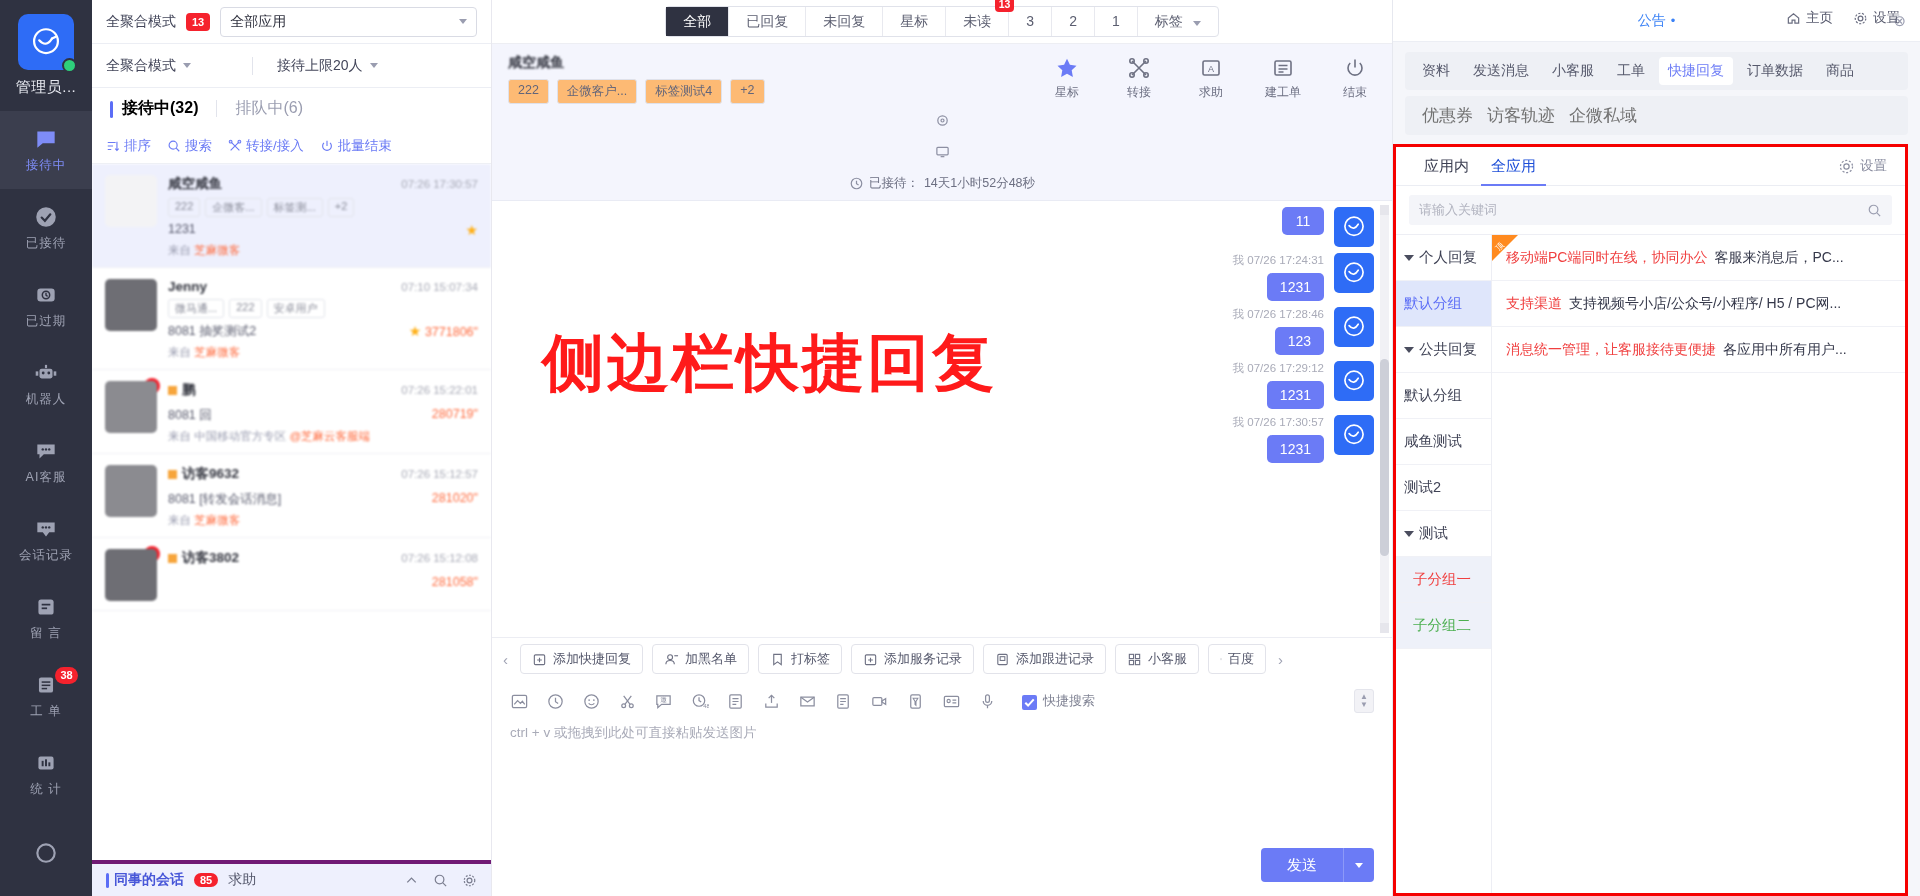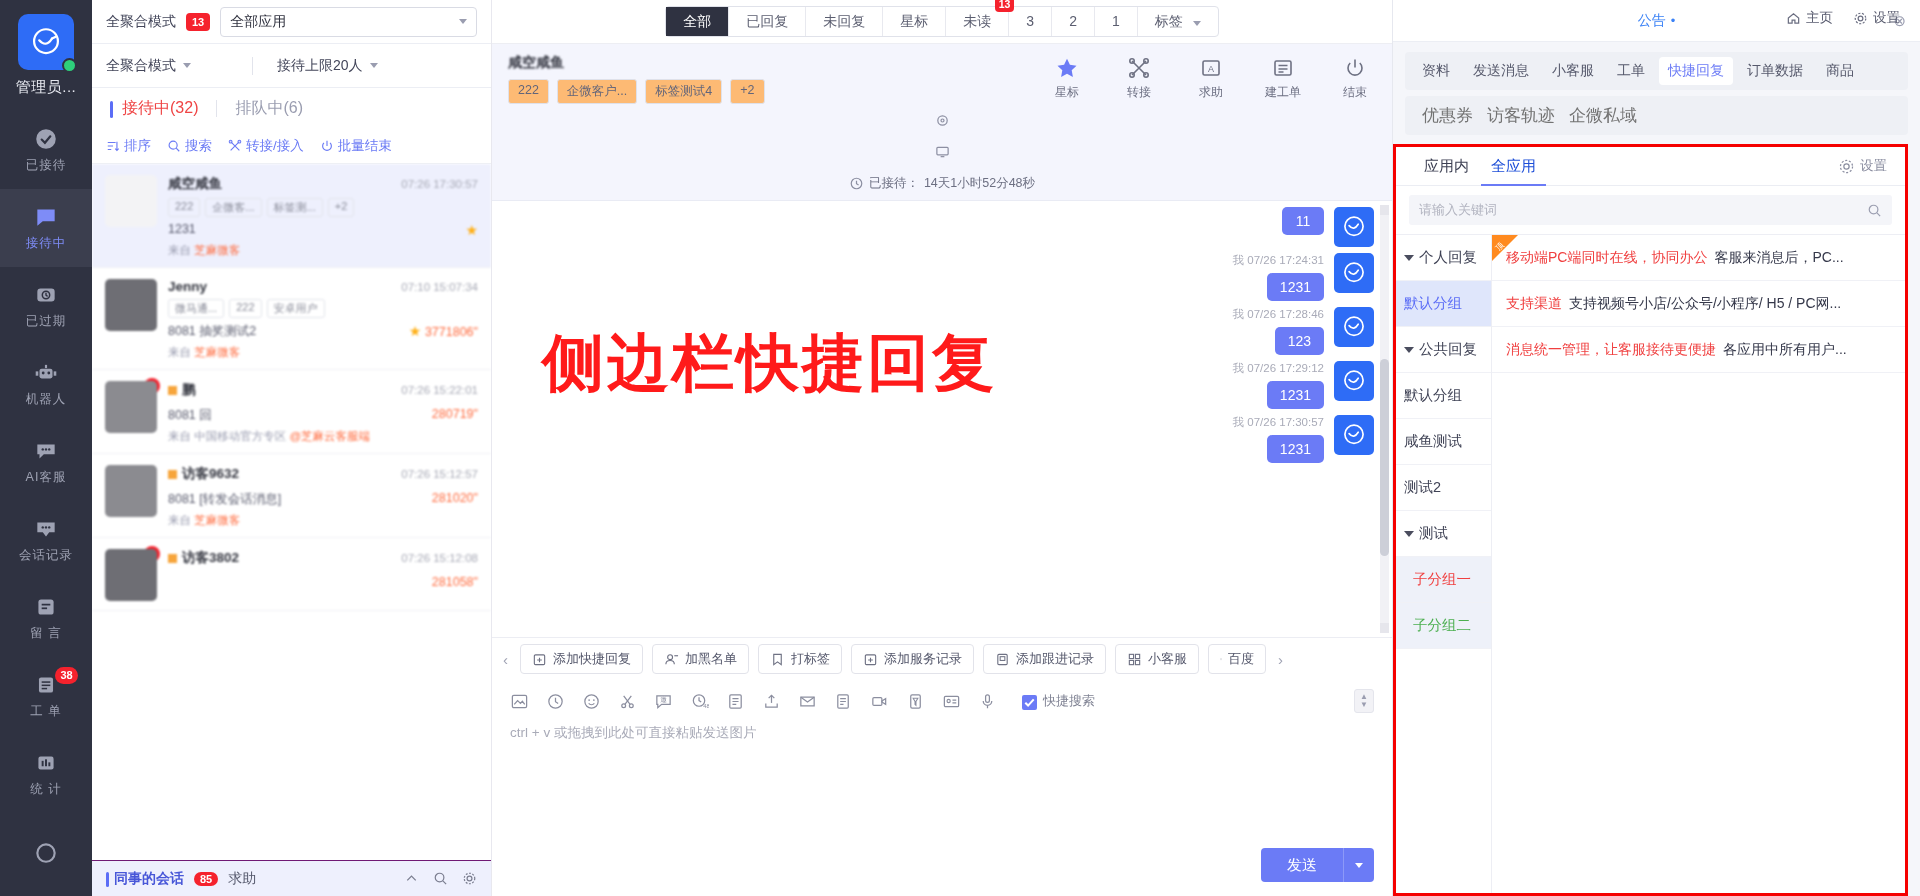--- a/index.html
+++ b/index.html
@@ -63,21 +63,21 @@
     height:44px; display:flex; align-items:center; border-bottom:1px solid #eceef4;
     font-size:14px; color:#43465a;
   }
   .conv-mode .m1 { padding-left:14px; display:flex; align-items:center; gap:7px; width:160px;}
   .conv-mode .sep { width:1px; height:18px; background:#e2e4ec; }
   .conv-mode .m2 { padding-left:24px; display:flex; align-items:center; gap:7px; }
   .caret-d { width:0;height:0;border-left:4.5px solid transparent;border-right:4.5px solid transparent;border-top:5px solid #9a9db0; display:inline-block;}
 
   .conv-tabs { height:40px; display:flex; align-items:center; gap:0; padding-left:12px; }
   .conv-tabs .tab { font-size:16px; color:#9a9db0; padding:0 18px; position:relative; }
-  .conv-tabs .tab.active { color:#ef4444; font-weight:normal; }
+  .conv-tabs .tab.active { color:#000000; font-weight:bold; }
   .conv-tabs .tab.active::before {
     content:""; position:absolute; left:6px; top:3px; width:3px; height:17px; background:#5b6df6; border-radius:2px;
   }
   .conv-tabs .vsep { width:1px; height:17px; background:#e2e4ec; }
 
   .conv-actions { height:36px; display:flex; align-items:center; gap:16px; padding:0 14px; font-size:13.5px; color:#6b7bf5; border-bottom:1px solid #eef0f5;}
   .conv-actions .a { display:flex; align-items:center; gap:4px; cursor:pointer; }
   .conv-actions svg { width:14px; height:14px; stroke:#6b7bf5; fill:none; }
 
   .conv-list { flex:1; overflow:hidden; }
@@ -96,21 +96,21 @@
   .conv-item .msg { margin-top:5px; font-size:12.5px; color:#55576a; display:flex; justify-content:space-between;}
   .conv-item .from { margin-top:5px; font-size:11.5px; color:#9a9db0; }
   .conv-item .from b { color:#ff6a3d; font-weight:normal; }
   .conv-item .star { color:#ffb018; font-size:14px; }
   .conv-item .orange-sq { width:9px;height:9px;background:#f7a53b;display:inline-block;margin-right:5px;vertical-align:middle;}
   .conv-unread { position:absolute; left:52px; top:8px; background:#f5222d; color:#fff; font-size:10px; border-radius:50%; width:16px;height:16px; text-align:center; line-height:16px;}
   .conv-red { color:#ff6a3d; }
 
   .conv-bottom {
     height:36px; background:#eef0fd; display:flex; align-items:center;
-    gap:10px; padding:0 14px; border-top:1px solid #701a75; font-size:14px;
+    gap:10px; padding:0 14px; border-top:4px solid #701a75; font-size:14px;
   }
   .conv-bottom .lbl1 { color:#4857d8; font-weight:bold; position:relative; padding-left:8px;}
   .conv-bottom .lbl1::before{content:"";position:absolute;left:0;top:2px;width:3px;height:15px;background:#5b6df6;border-radius:2px;}
   .conv-bottom .cnt { background:#f5222d;color:#fff;border-radius:9px;font-size:11px;padding:1px 6px;font-weight:bold;}
   .conv-bottom .lbl2 { color:#55586c; }
   .conv-bottom .right { margin-left:auto; display:flex; gap:14px; align-items:center;}
   .conv-bottom svg { width:15px;height:15px;stroke:#7b7e90;fill:none;}
 
   
   .chat { flex:1; display:flex; flex-direction:column; background:#fff; min-width:0;}
@@ -248,32 +248,32 @@
           <circle cx="20" cy="19" r="14" fill="none" stroke="#ffffff" stroke-width="2.6"></circle>
           <path d="M12 18 Q20 27 27 16" fill="none" stroke="#ffffff" stroke-width="2.6" stroke-linecap="round"></path>
           <path d="M27 16 l4 -2" stroke="#ffffff" stroke-width="2.6" stroke-linecap="round"></path>
         </svg>
       </div>
       <div class="dot"></div>
     </div>
     <div class="rail-user">管理员...</div>
 
     <div class="rail-nav">
+      <div class="rail-item active">
+        <svg viewBox="0 0 24 24">
+            <path d="M4 5h16v11H9l-5 4z" fill="#7e8cf7" stroke="none"></path>
+          </svg>
+        <span class="lbl">接待中</span>
+      </div>
       <div class="rail-item">
         <svg viewBox="0 0 24 24">
             <circle cx="12" cy="12" r="9" fill="#9ea2b3"></circle>
             <path d="M8 12.5l3 3 5-6" stroke="#2f3241" stroke-width="2" fill="none" stroke-linecap="round"></path>
           </svg>
         <span class="lbl">已接待</span>
-      </div>
-      <div class="rail-item active">
-        <svg viewBox="0 0 24 24">
-            <path d="M4 5h16v11H9l-5 4z" fill="#7e8cf7" stroke="none"></path>
-          </svg>
-        <span class="lbl">接待中</span>
       </div>
       <div class="rail-item">
         <svg viewBox="0 0 24 24">
             <rect x="4" y="6" width="16" height="12" rx="3" fill="#9ea2b3"></rect>
             <circle cx="12" cy="12" r="3.4" fill="none" stroke="#2f3241" stroke-width="1.4"></circle>
             <path d="M12 10v2.2l1.5 1" stroke="#2f3241" stroke-width="1.3" fill="none"></path>
           </svg>
         <span class="lbl">已过期</span>
       </div>
       <div class="rail-item">

